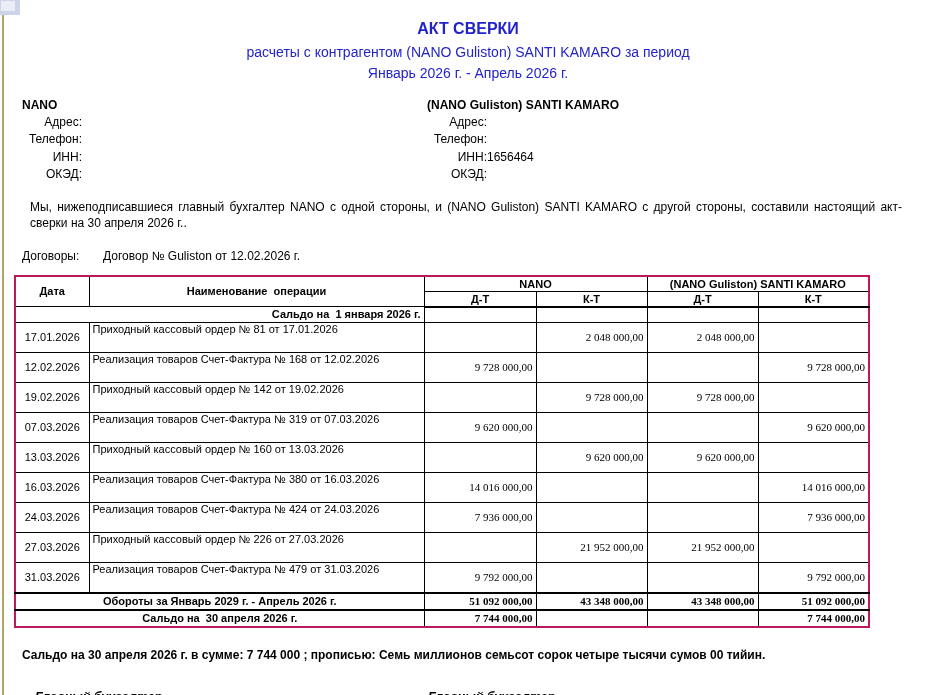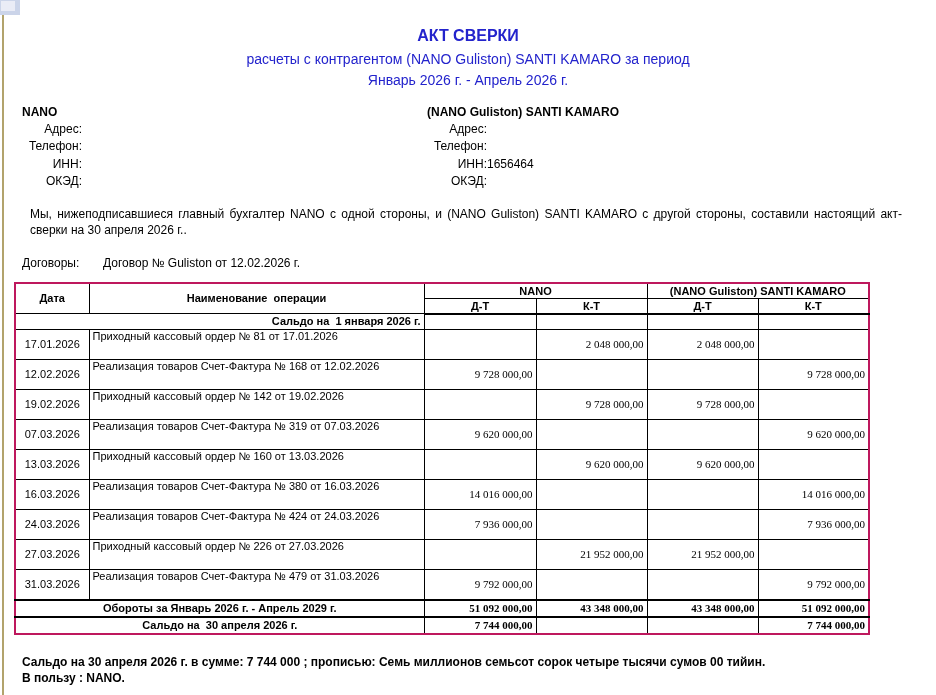--- a/index.html
+++ b/index.html
@@ -10,21 +10,21 @@
     font-family:"Liberation Sans", sans-serif;
     color:#000;
   }
   
   .grid-corner { position:absolute; left:0; top:0; width:20px; height:15px; background:var(--corner-outer,#cbd4e9); }
   .grid-corner-inner { position:absolute; left:1px; top:1px; width:14px; height:10px; background:var(--corner-inner,#eaecf6); }
   .left-rule { position:absolute; left:2px; top:15px; bottom:0; width:2px; background:var(--rule,#b2a36c); }
 
   .doc { position:absolute; left:0; top:0; width:936px; }
 
-  .titles { text-align:center; color:var(--accent,#2323cc); padding-top:27px; }
+  .titles { text-align:center; color:var(--accent,#2323cc); padding-top:20px; }
   .title-main { font-size:16px; font-weight:bold; }
   .title-sub { font-size:14px; margin-top:6px; }
   .title-period { font-size:14px; margin-top:5px; }
 
   .parties { display:flex; margin:16px 0 0 22px; font-size:12px; }
   .party { width:405px; }
   .party-name { font-weight:bold; line-height:17px; }
   .party-row { display:flex; line-height:17.4px;text-align:right; }
   .party-label { width:60px; }
   .party-value { white-space:pre; }
@@ -219,37 +219,36 @@
         </tr>
         <tr class="data">
           <td class="c-date">31.03.2026</td>
           <td class="c-op">Реализация товаров Счет-Фактура № 479 от 31.03.2026</td>
           <td class="c-num">9 792 000,00</td>
           <td class="c-num"></td>
           <td class="c-num"></td>
           <td class="c-num">9 792 000,00</td>
         </tr>
         <tr class="turnover">
-        <td colspan="2" class="span-label">Обороты за Январь 2026 г. - Апрель 2029 г.</td>
+        <td colspan="2" class="span-label">Обороты за Январь 2029 г. - Апрель 2026 г.</td>
         <td class="c-num">51 092 000,00</td>
         <td class="c-num">43 348 000,00</td>
         <td class="c-num">43 348 000,00</td>
         <td class="c-num">51 092 000,00</td>
       </tr>
       <tr class="closing">
         <td colspan="2" class="span-label">Сальдо на  30 апреля 2026 г.</td>
         <td class="c-num">7 744 000,00</td>
         <td class="c-num"></td>
         <td class="c-num"></td>
         <td class="c-num">7 744 000,00</td>
       </tr>
     </tbody>
   </table>
 
   <div class="footer-summary">Сальдо на 30 апреля 2026 г.   в сумме: 7 744 000 ; прописью: Семь миллионов семьсот сорок четыре тысячи сумов 00 тийин.</div>
-  <div class="footer-favor">В пользу : NANO.</div>
 
   <div class="signatures">
     <div class="sign-left">Главный бухгалтер</div>
     <div>Главный бухгалтер</div>
   </div>
 
 </div>
 
 </body></html>

